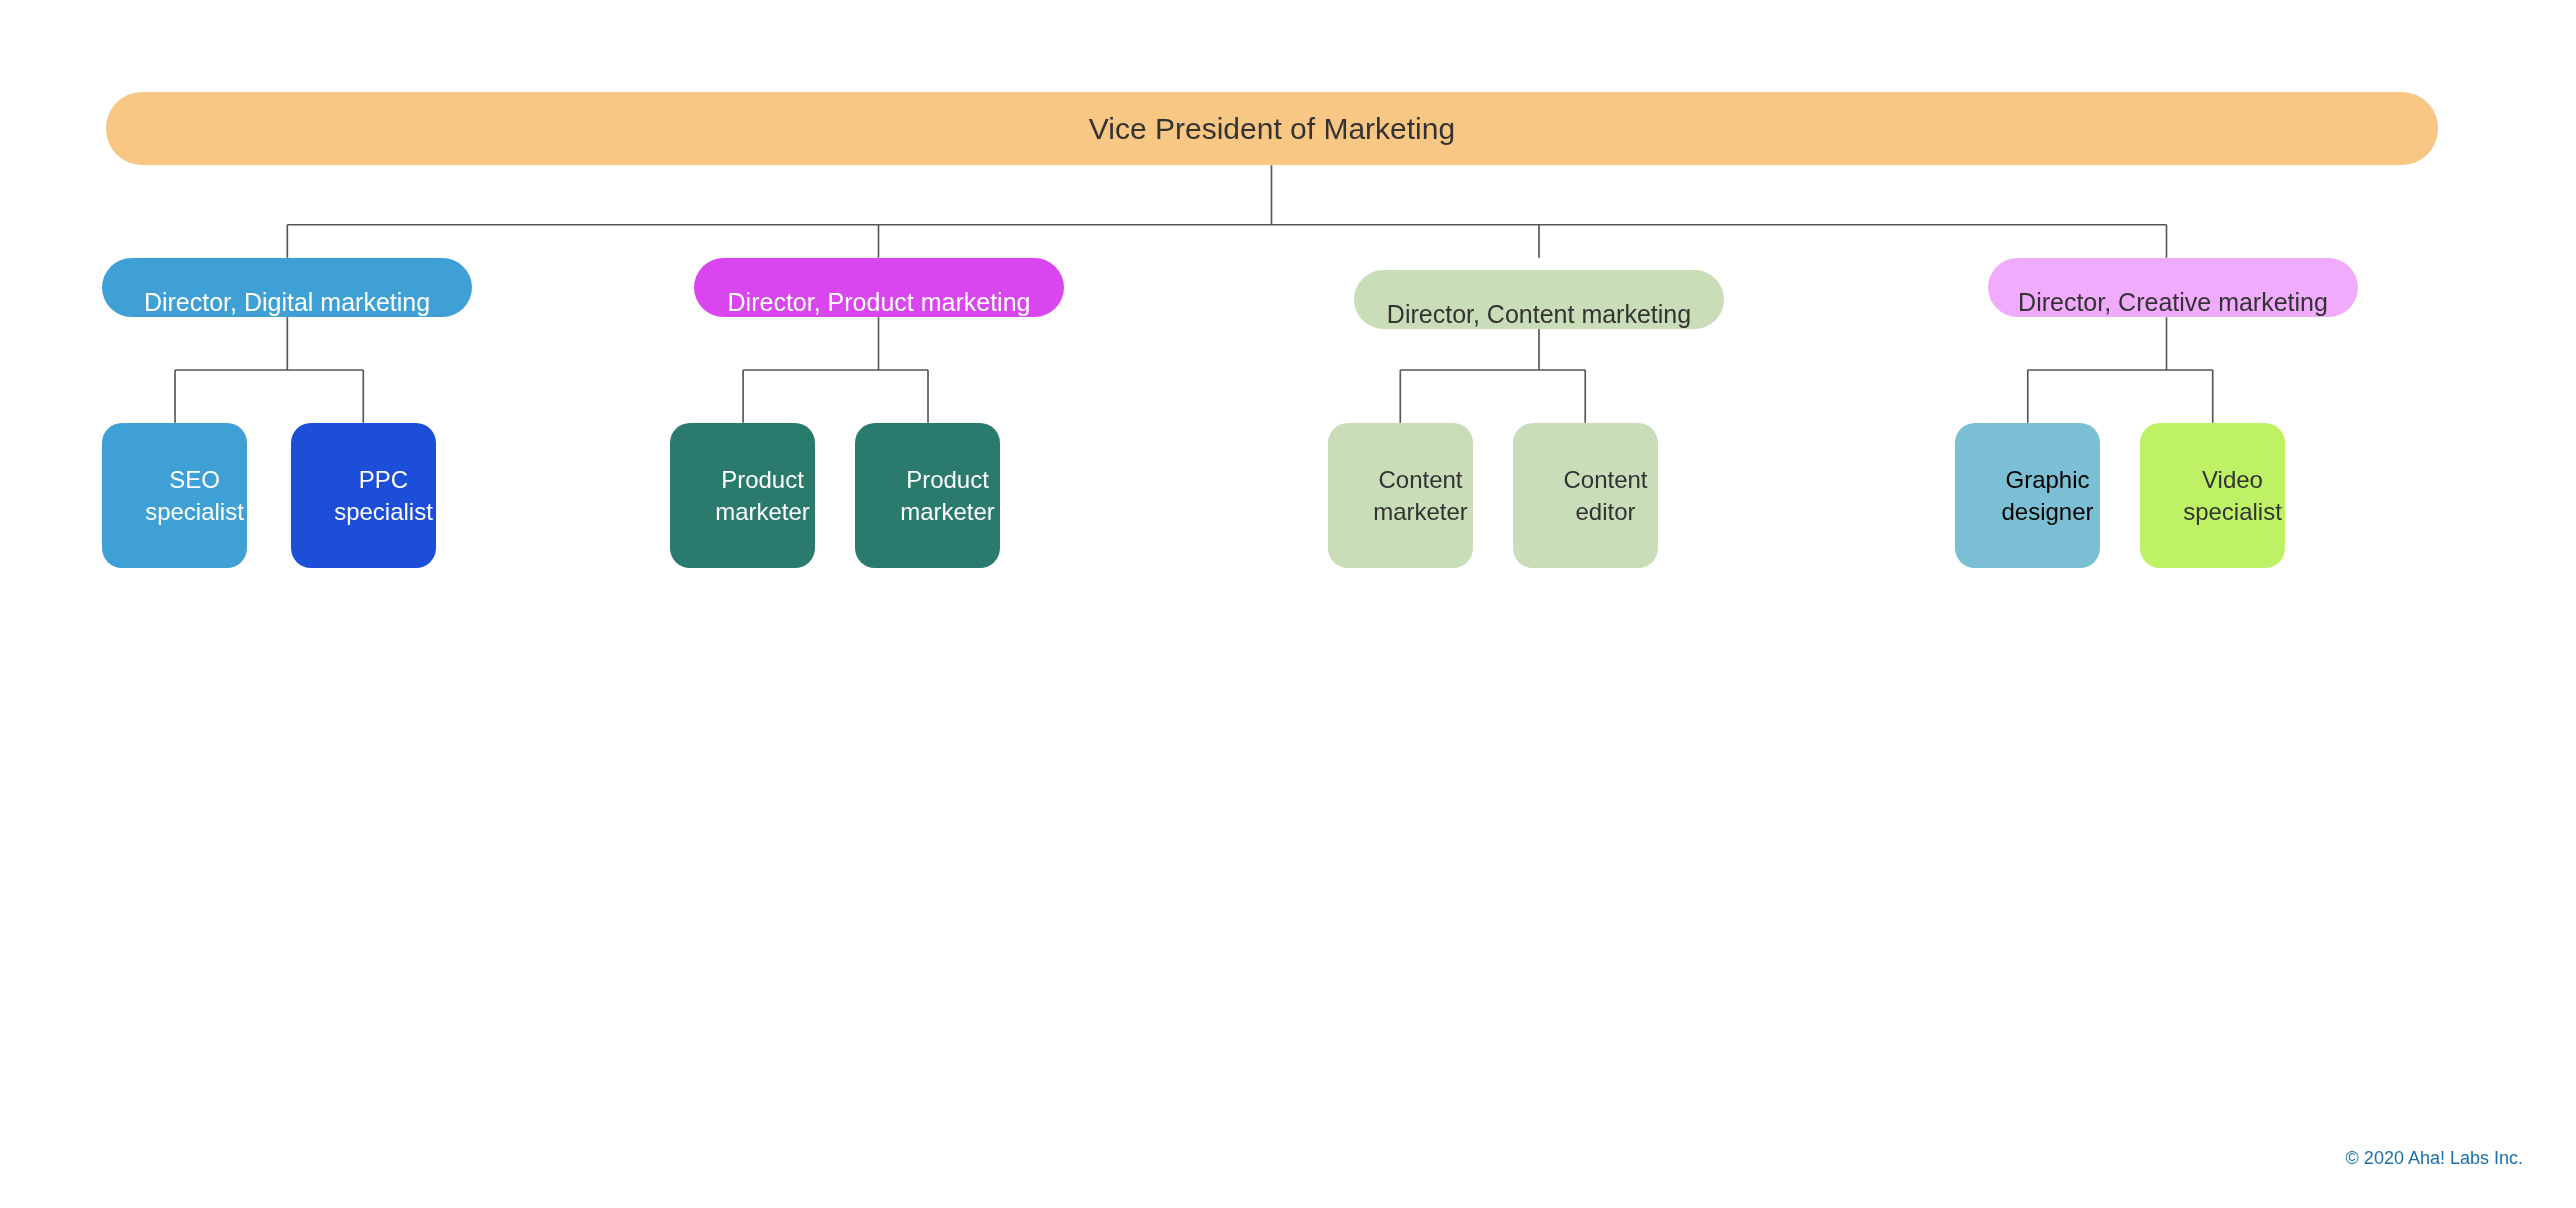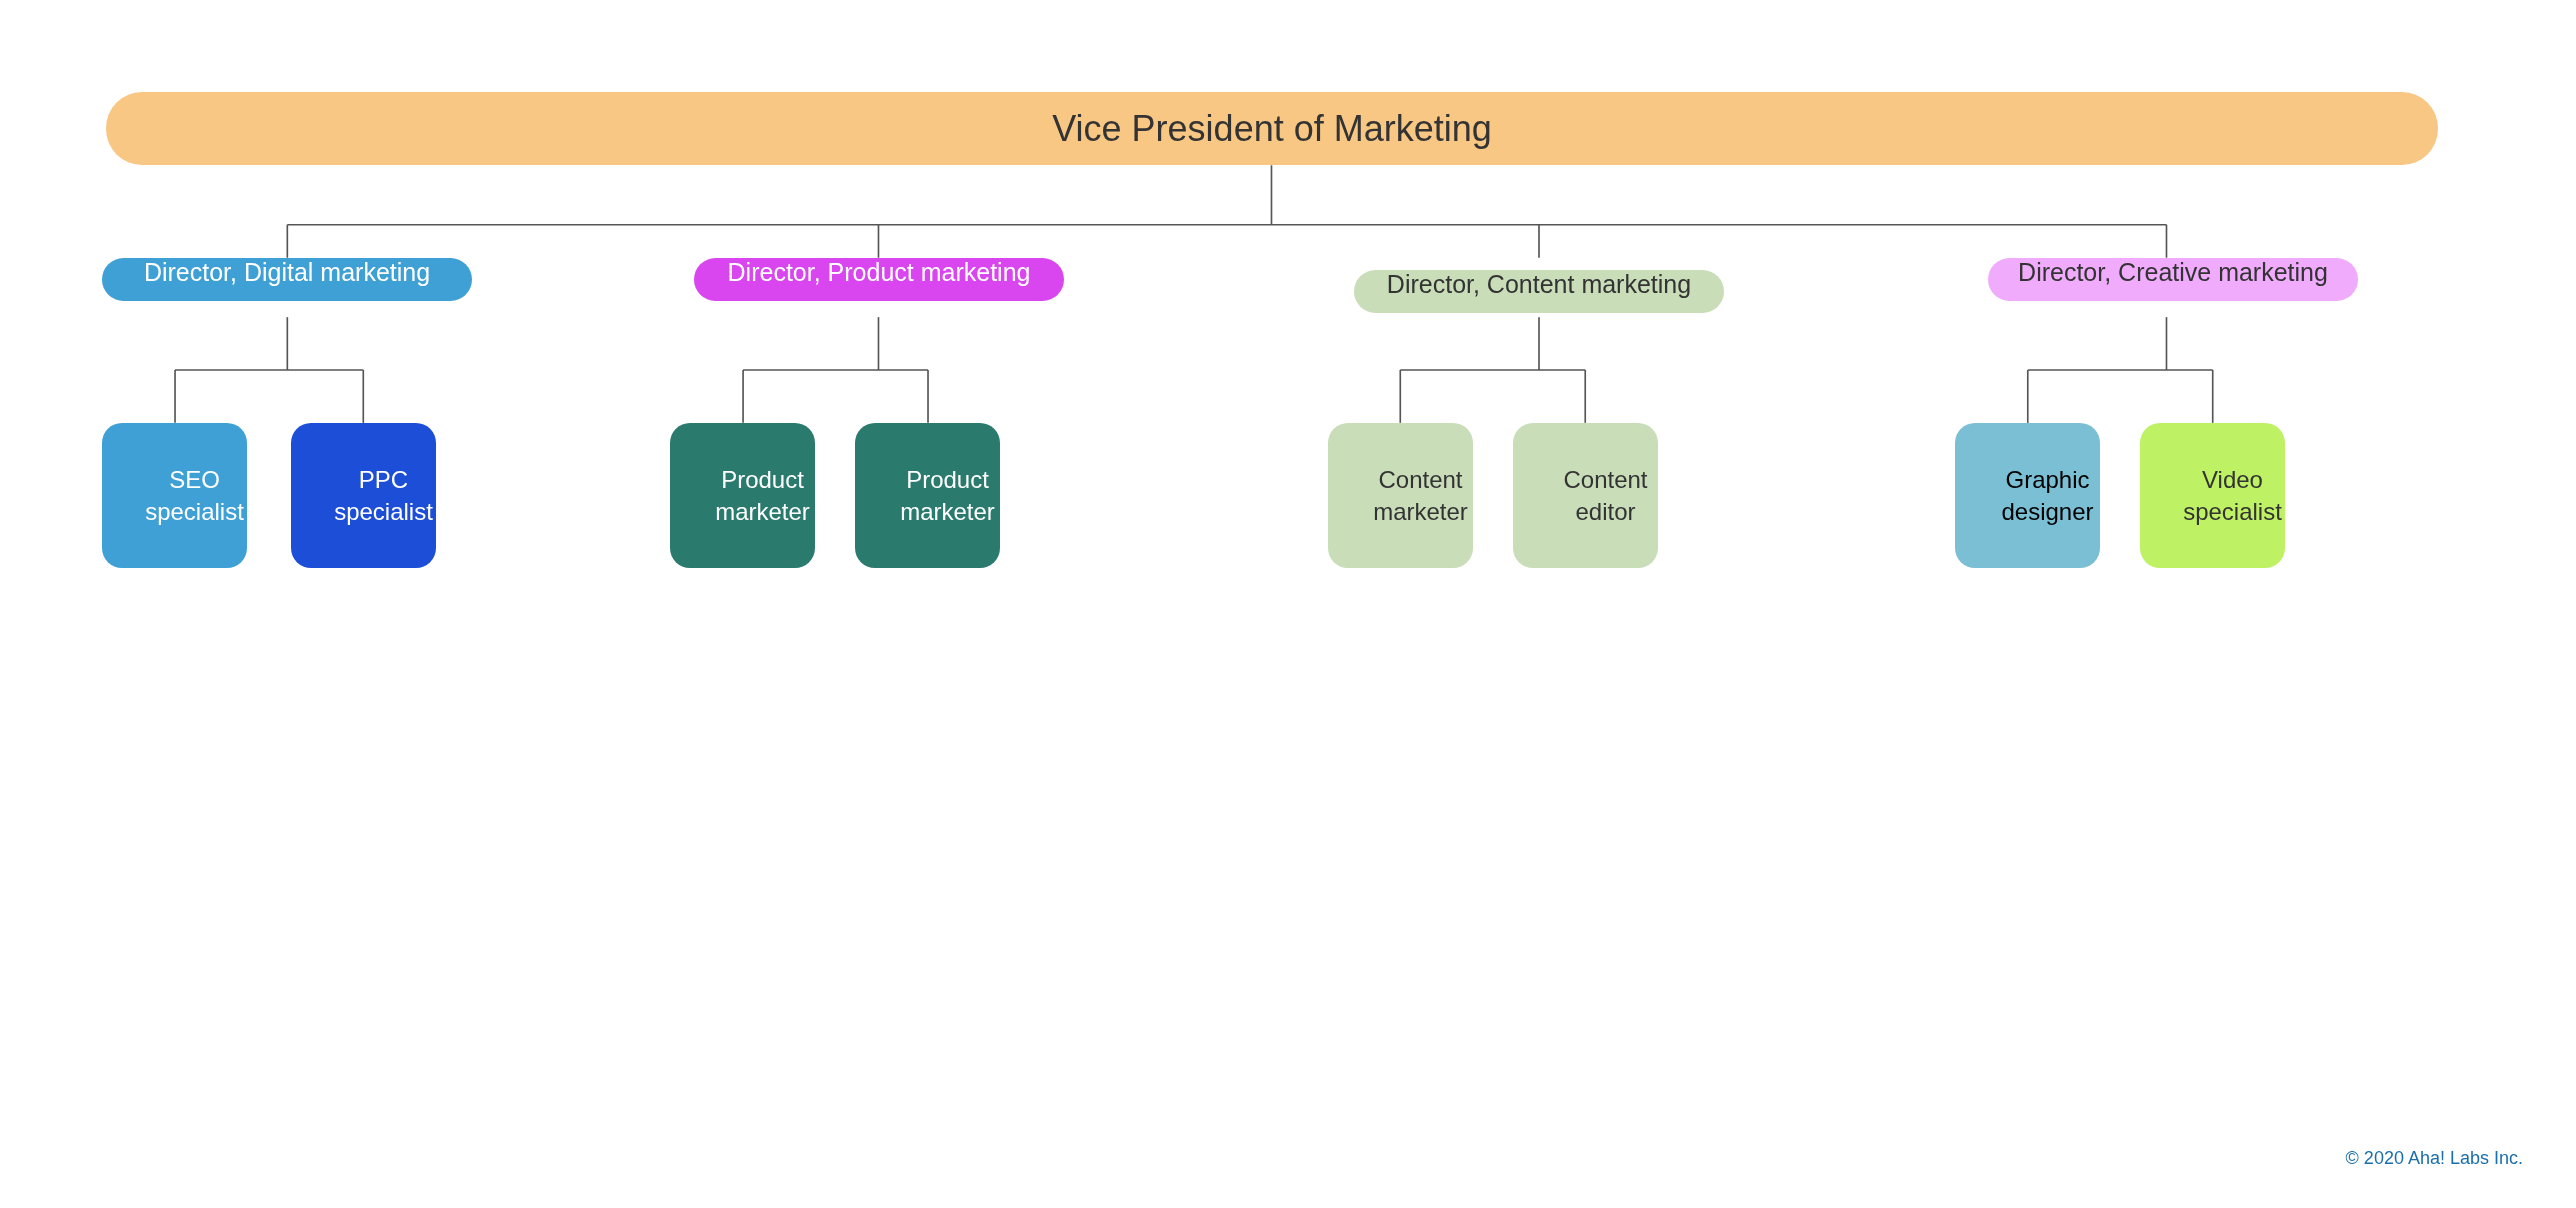--- a/index.html
+++ b/index.html
@@ -26,31 +26,31 @@
       position: absolute;
       left: 106px;
       top: 92px;
       width: 2332px;
       height: 73px;
       background: #f9c784;
       border-radius: 36px;
       display: flex;
       align-items: center;
       justify-content: center;
-      font-size: 36px;
+      font-size: 30px;
       color: #333;
     }
 
     
     .director-node {
       position: absolute;
-      height: 43px;
+      height: 59px;
       border-radius: 30px;
       display: flex;
-      align-items: flex-start;
+      align-items: flex-end;
       justify-content: center;
       font-size: 25px;
       color: #fff;
       text-align: center;
     }
 
     .director-digital {
       background: #3fa0d6;
       left: 102px;
       top: 258px;

